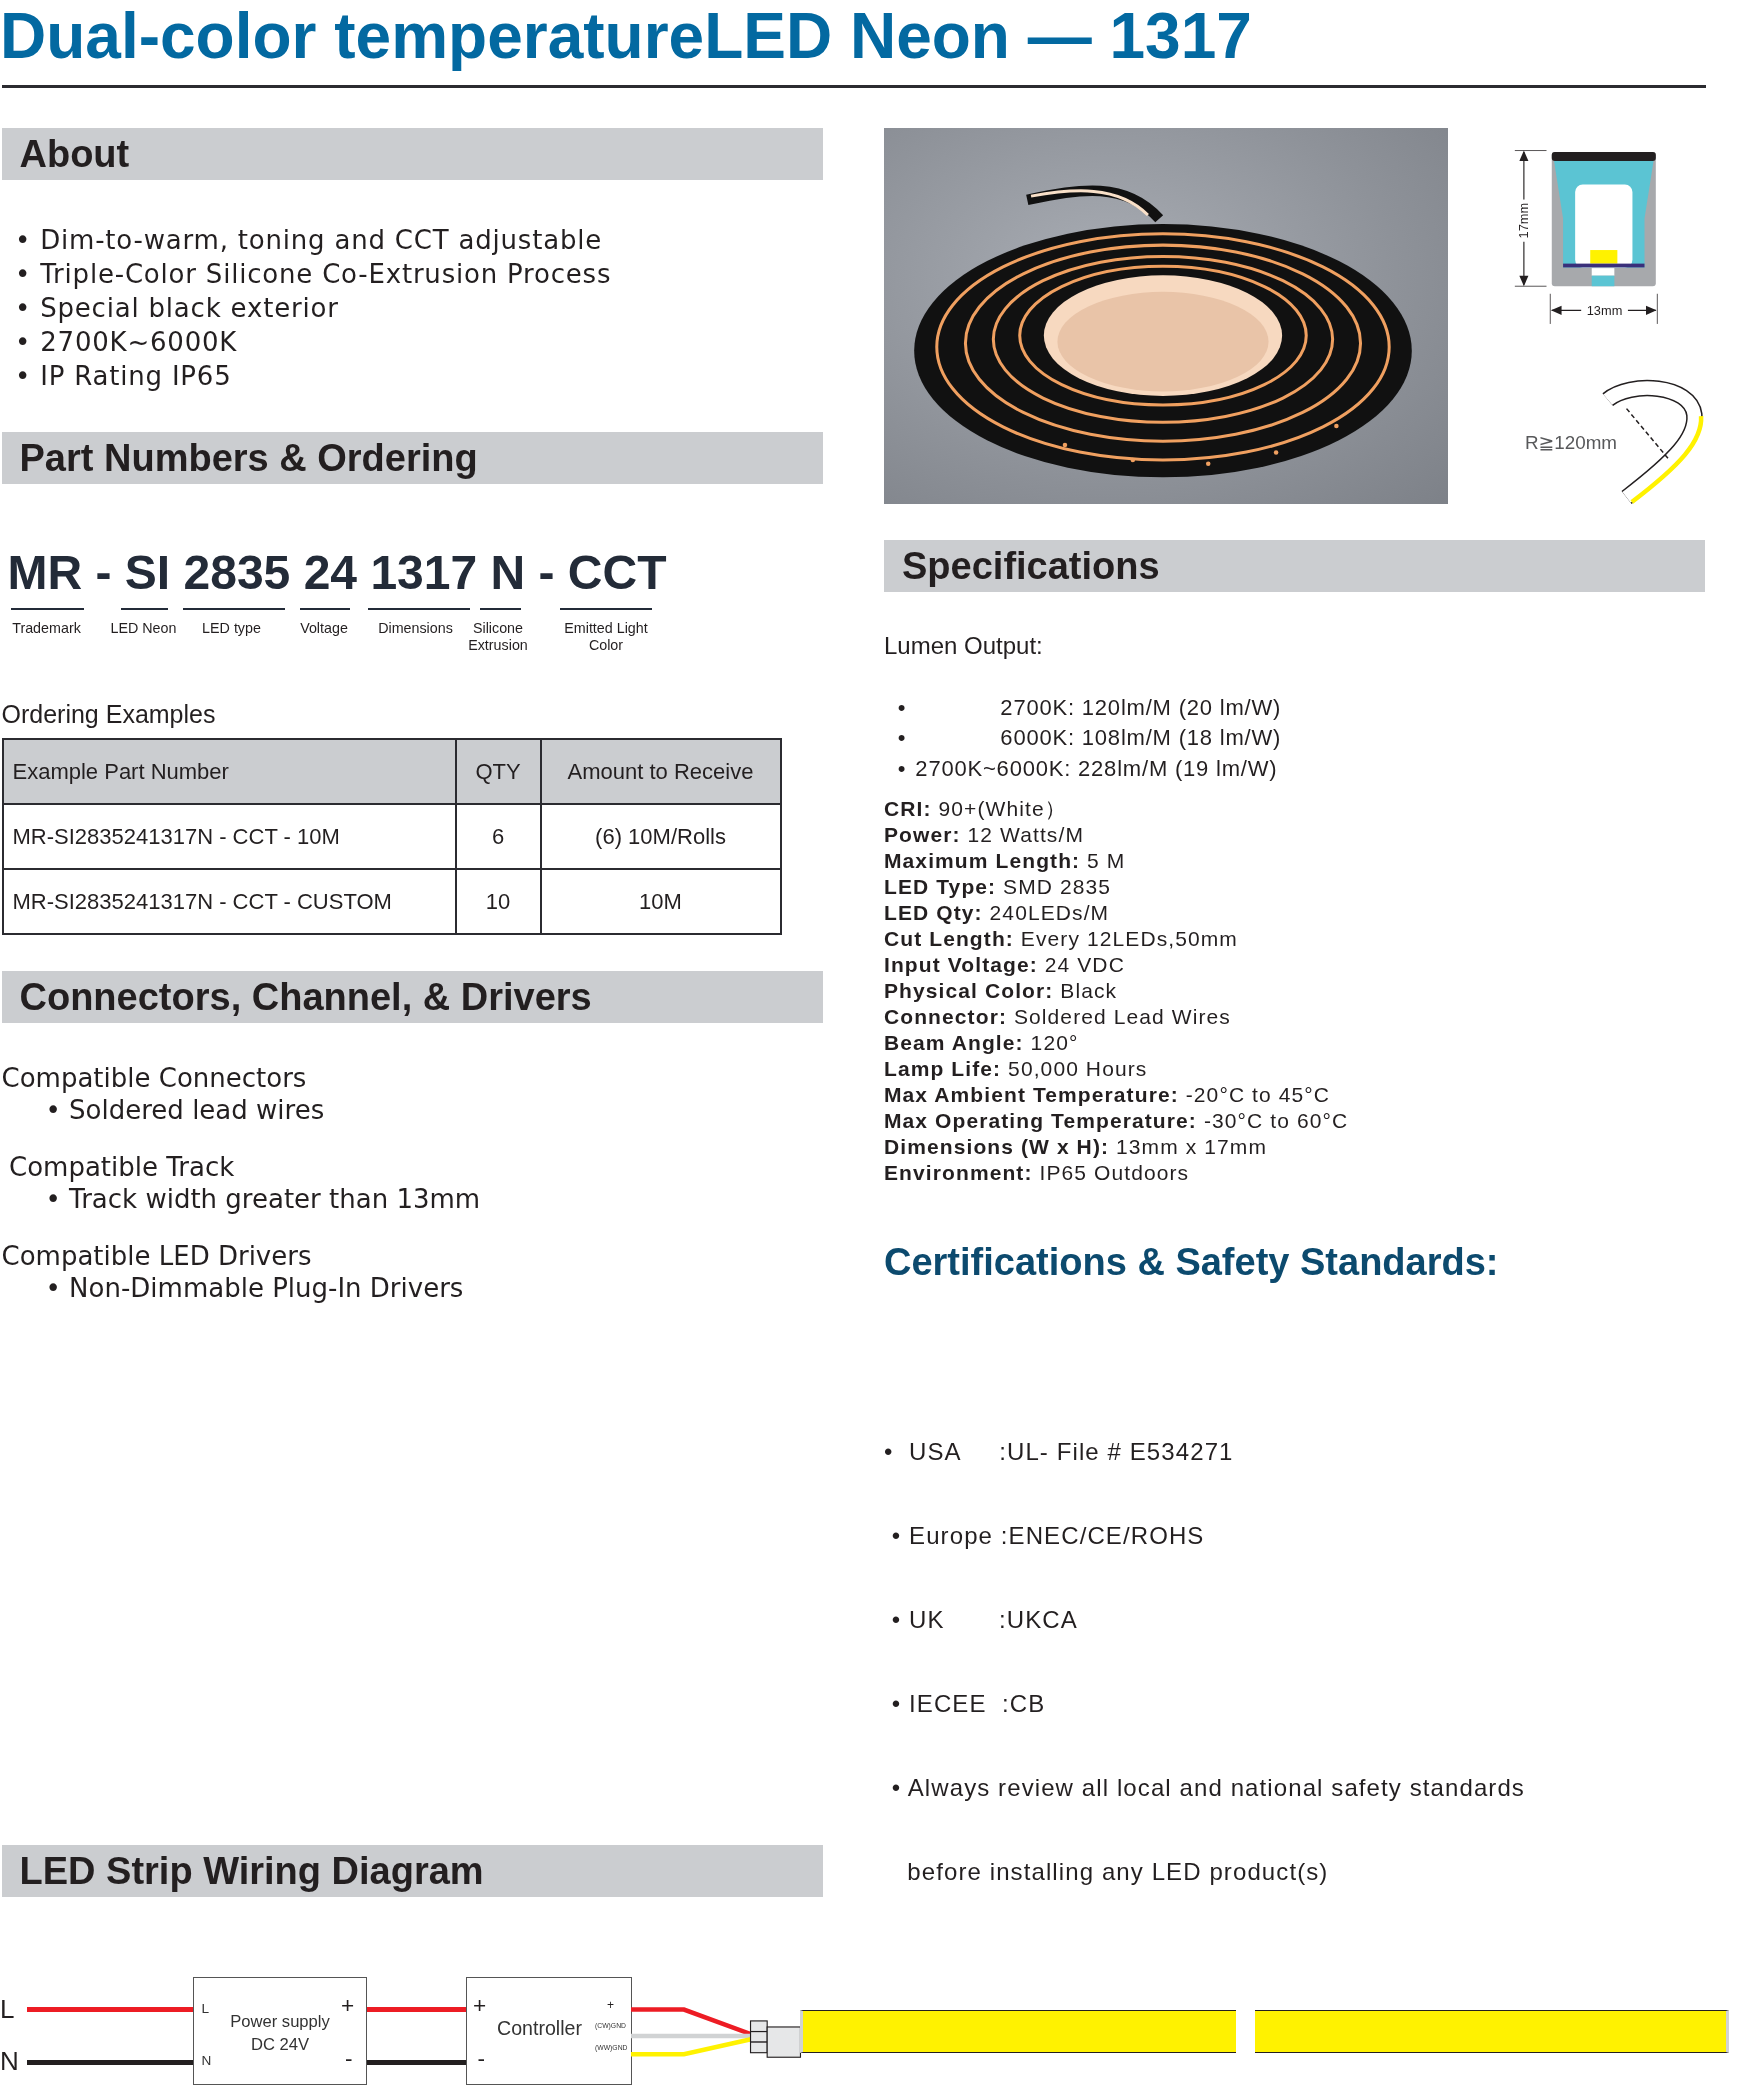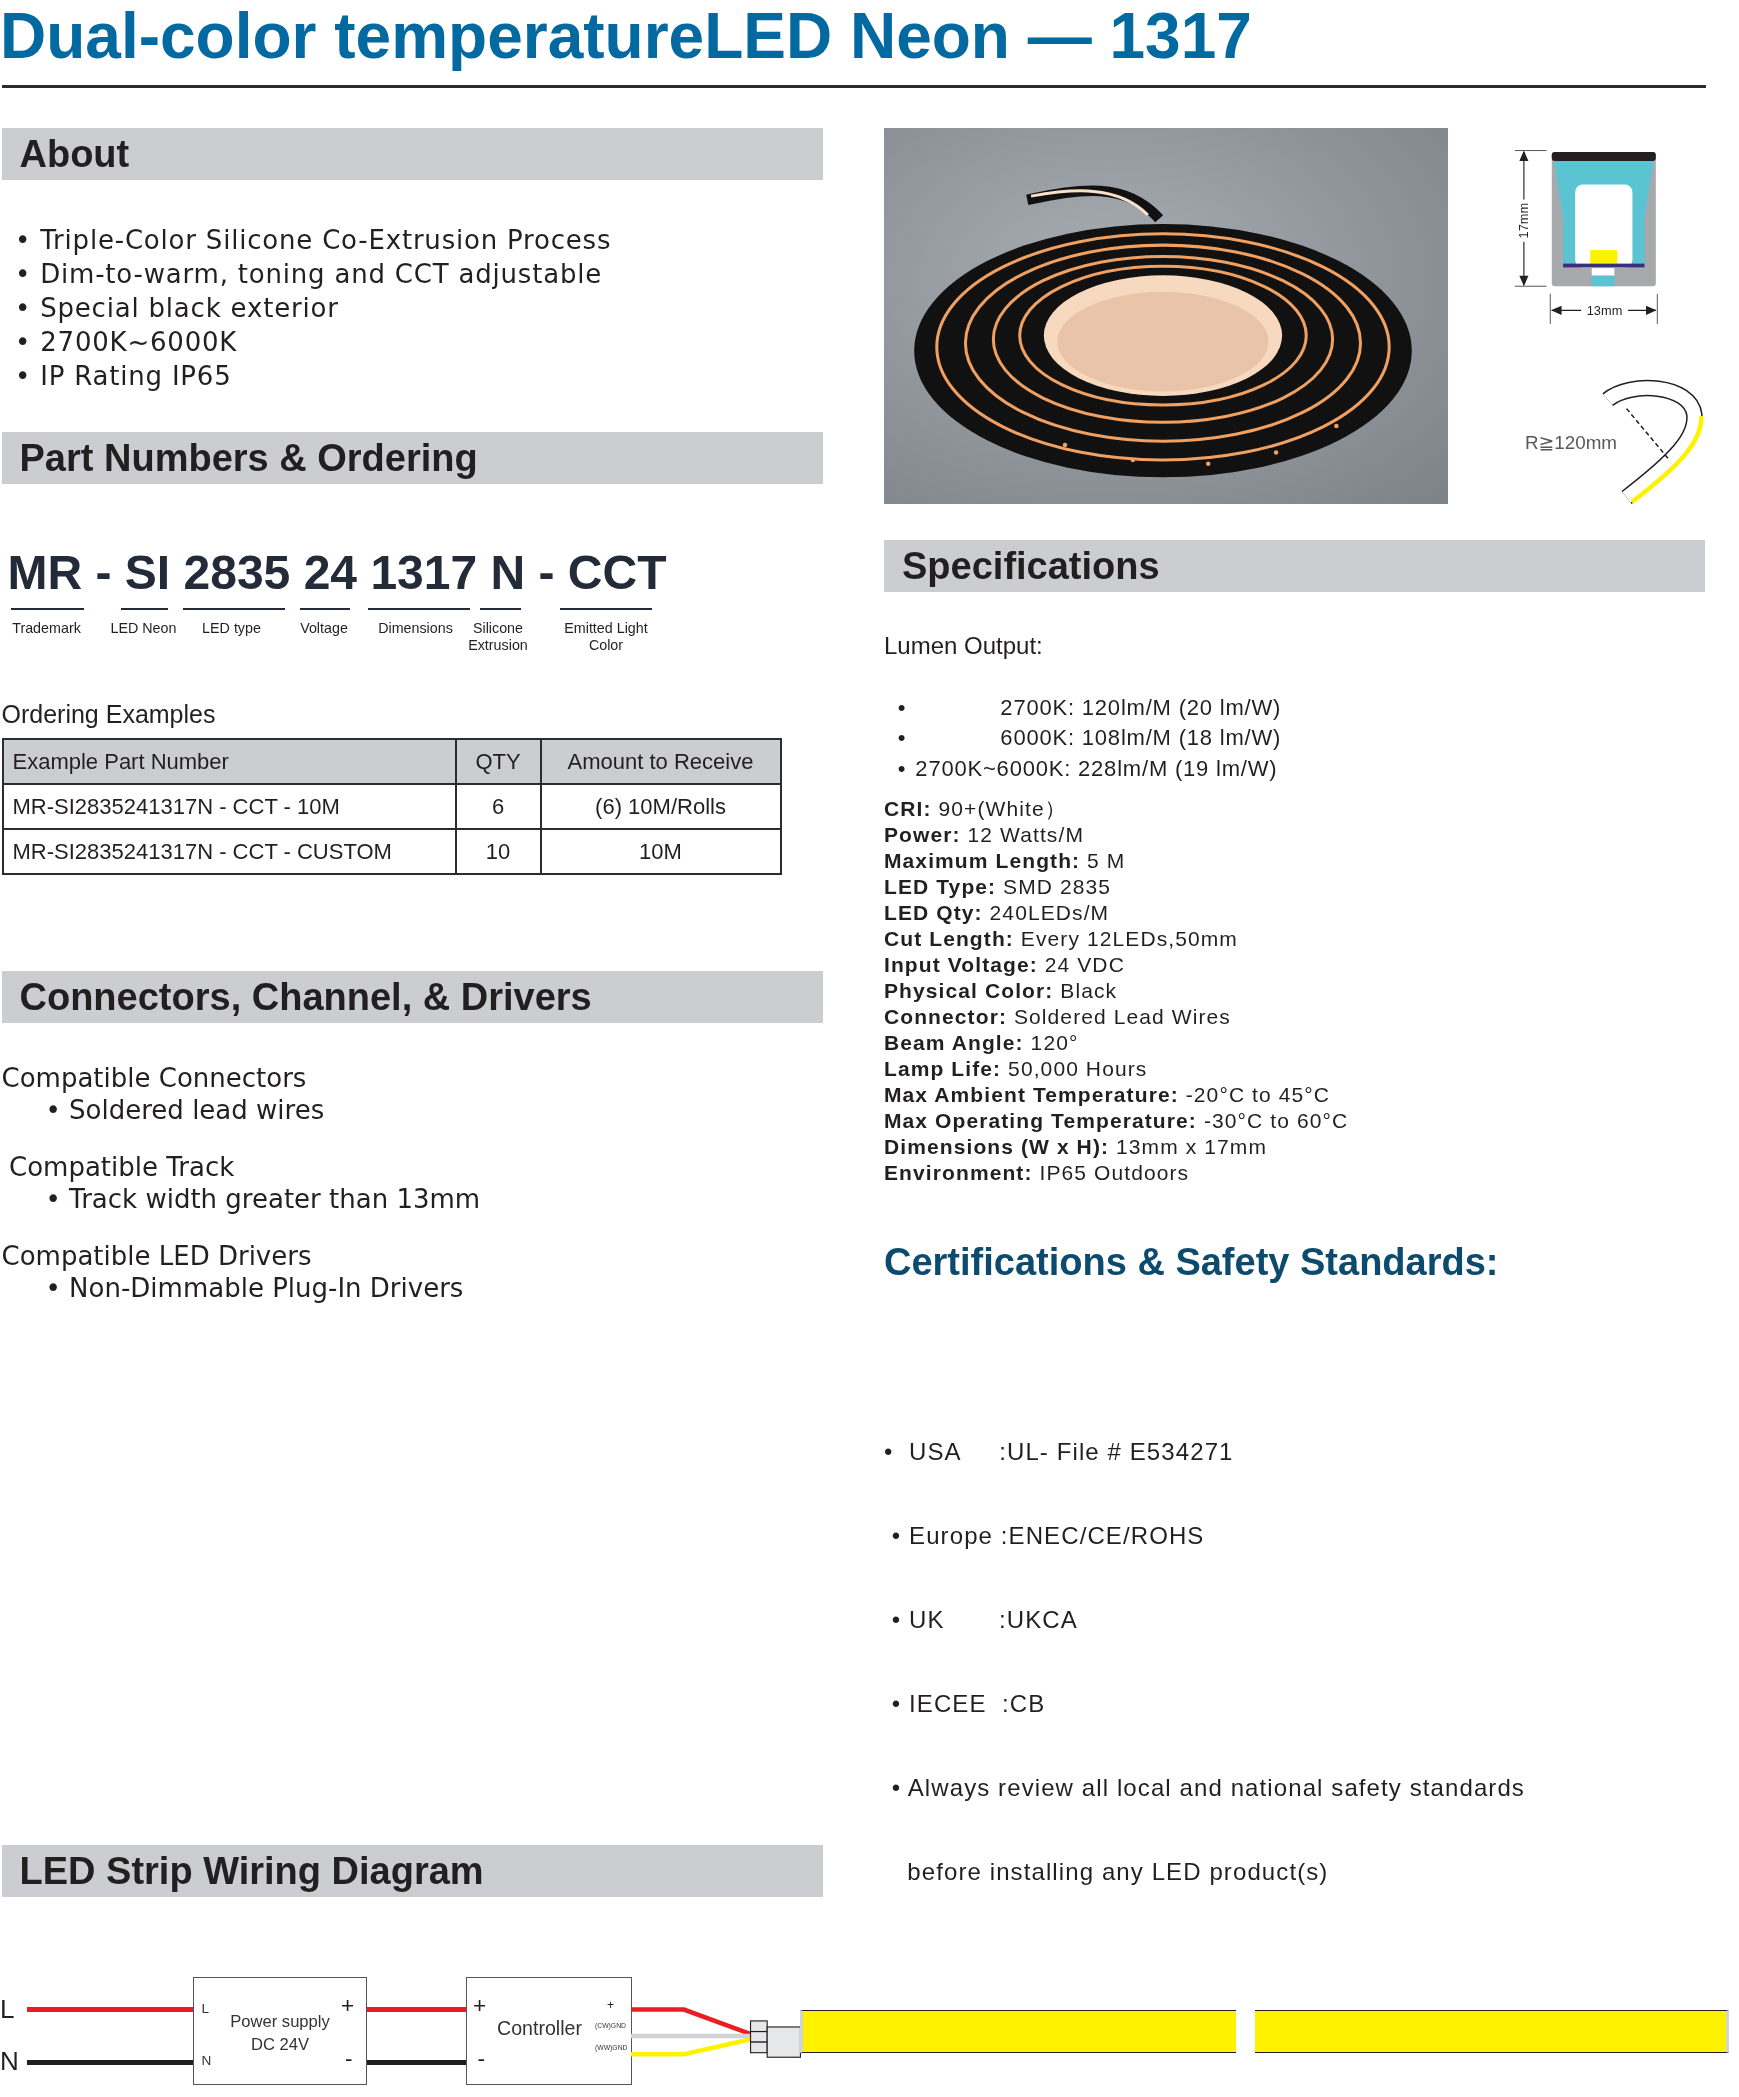--- a/index.html
+++ b/index.html
@@ -9,21 +9,21 @@
   .rule { left:1.5px; top:85px; width:1704px; height:3px; background:#2b2b30; }
   .sec-head { background:#cbcdd0; height:52px; display:flex; align-items:center; box-sizing:border-box; padding-left:18px; font-weight:bold; font-size:38px; color:#231f20; }
   .about-list { left:15px; top:223px; font-family:"DejaVu Sans", sans-serif; font-size:26px; line-height:34px; letter-spacing:0.8px; color:#231f20; }
   .about-list div::before { content:"• "; }
   .part-code { left:7.5px; top:545px; font-size:48px; font-weight:bold; color:#232b38; white-space:nowrap; }
   .part-code span { display:inline-block; }
   .pc-line { position:absolute; top:608px; height:2.3px; background:#232b38; }
   .pc-label { position:absolute; top:620px; font-size:14.3px; color:#231f20; text-align:center; line-height:17.4px; }
   .ord-title { left:1.5px; top:700px; font-size:25px; color:#231f20; }
   table.ord { position:absolute; left:1.5px; top:738px; width:780px; border-collapse:collapse; font-size:22px; color:#231f20; }
-  table.ord td, table.ord th { border:2.3px solid #2b2b30; height:39px; padding:2px 9px; font-weight:normal; }
+  table.ord td, table.ord th { border:2.3px solid #2b2b30; height:39px; padding:12px 9px; font-weight:normal; }
   table.ord th { background:#cbcdd0; text-align:left; }
   table.ord th.c, table.ord td.c { text-align:center; }
   .conn { left:1.5px; font-family:"DejaVu Sans", sans-serif; font-size:26px; color:#231f20; line-height:32px; }
   .conn .item { padding-left:44px; }
   .conn .item::before { content:"• "; }
   .photo { left:884px; top:128px; width:564px; height:376px; background:radial-gradient(ellipse at 40% 40%, #a9adb4 0%, #8e9299 60%, #7d8188 100%); overflow:hidden; }
   .lumen-title { left:884px; top:632px; font-size:24px; color:#231f20; }
   .lumen-row { position:absolute; left:884px; font-size:22px; color:#231f20; white-space:pre; letter-spacing:0.8px; }
   .specs { left:884px; top:796px; font-size:21px; line-height:26px; color:#231f20; letter-spacing:1.1px; }
   .specs b { font-weight:bold; }
@@ -37,22 +37,22 @@
 </head>
 <body>
 
 <div class="abs title">Dual-color temperatureLED Neon — 1317</div>
 <div class="abs rule"></div>
 
 <div class="abs sec-head" style="left:1.5px;top:128px;width:821px;">
   <span>About</span>
 </div>
 <div class="abs about-list">
+  <div>Dim-to-warm, toning and CCT adjustable</div>
   <div>Triple-Color Silicone Co-Extrusion Process</div>
-  <div>Dim-to-warm, toning and CCT adjustable</div>
   <div>Special black exterior</div>
   <div>2700K~6000K</div>
   <div>IP Rating IP65</div>
 </div>
 
 <div class="abs sec-head" style="left:1.5px;top:432px;width:821px;">
   <span>Part Numbers &amp; Ordering</span>
 </div>
 
 <div class="abs part-code">

